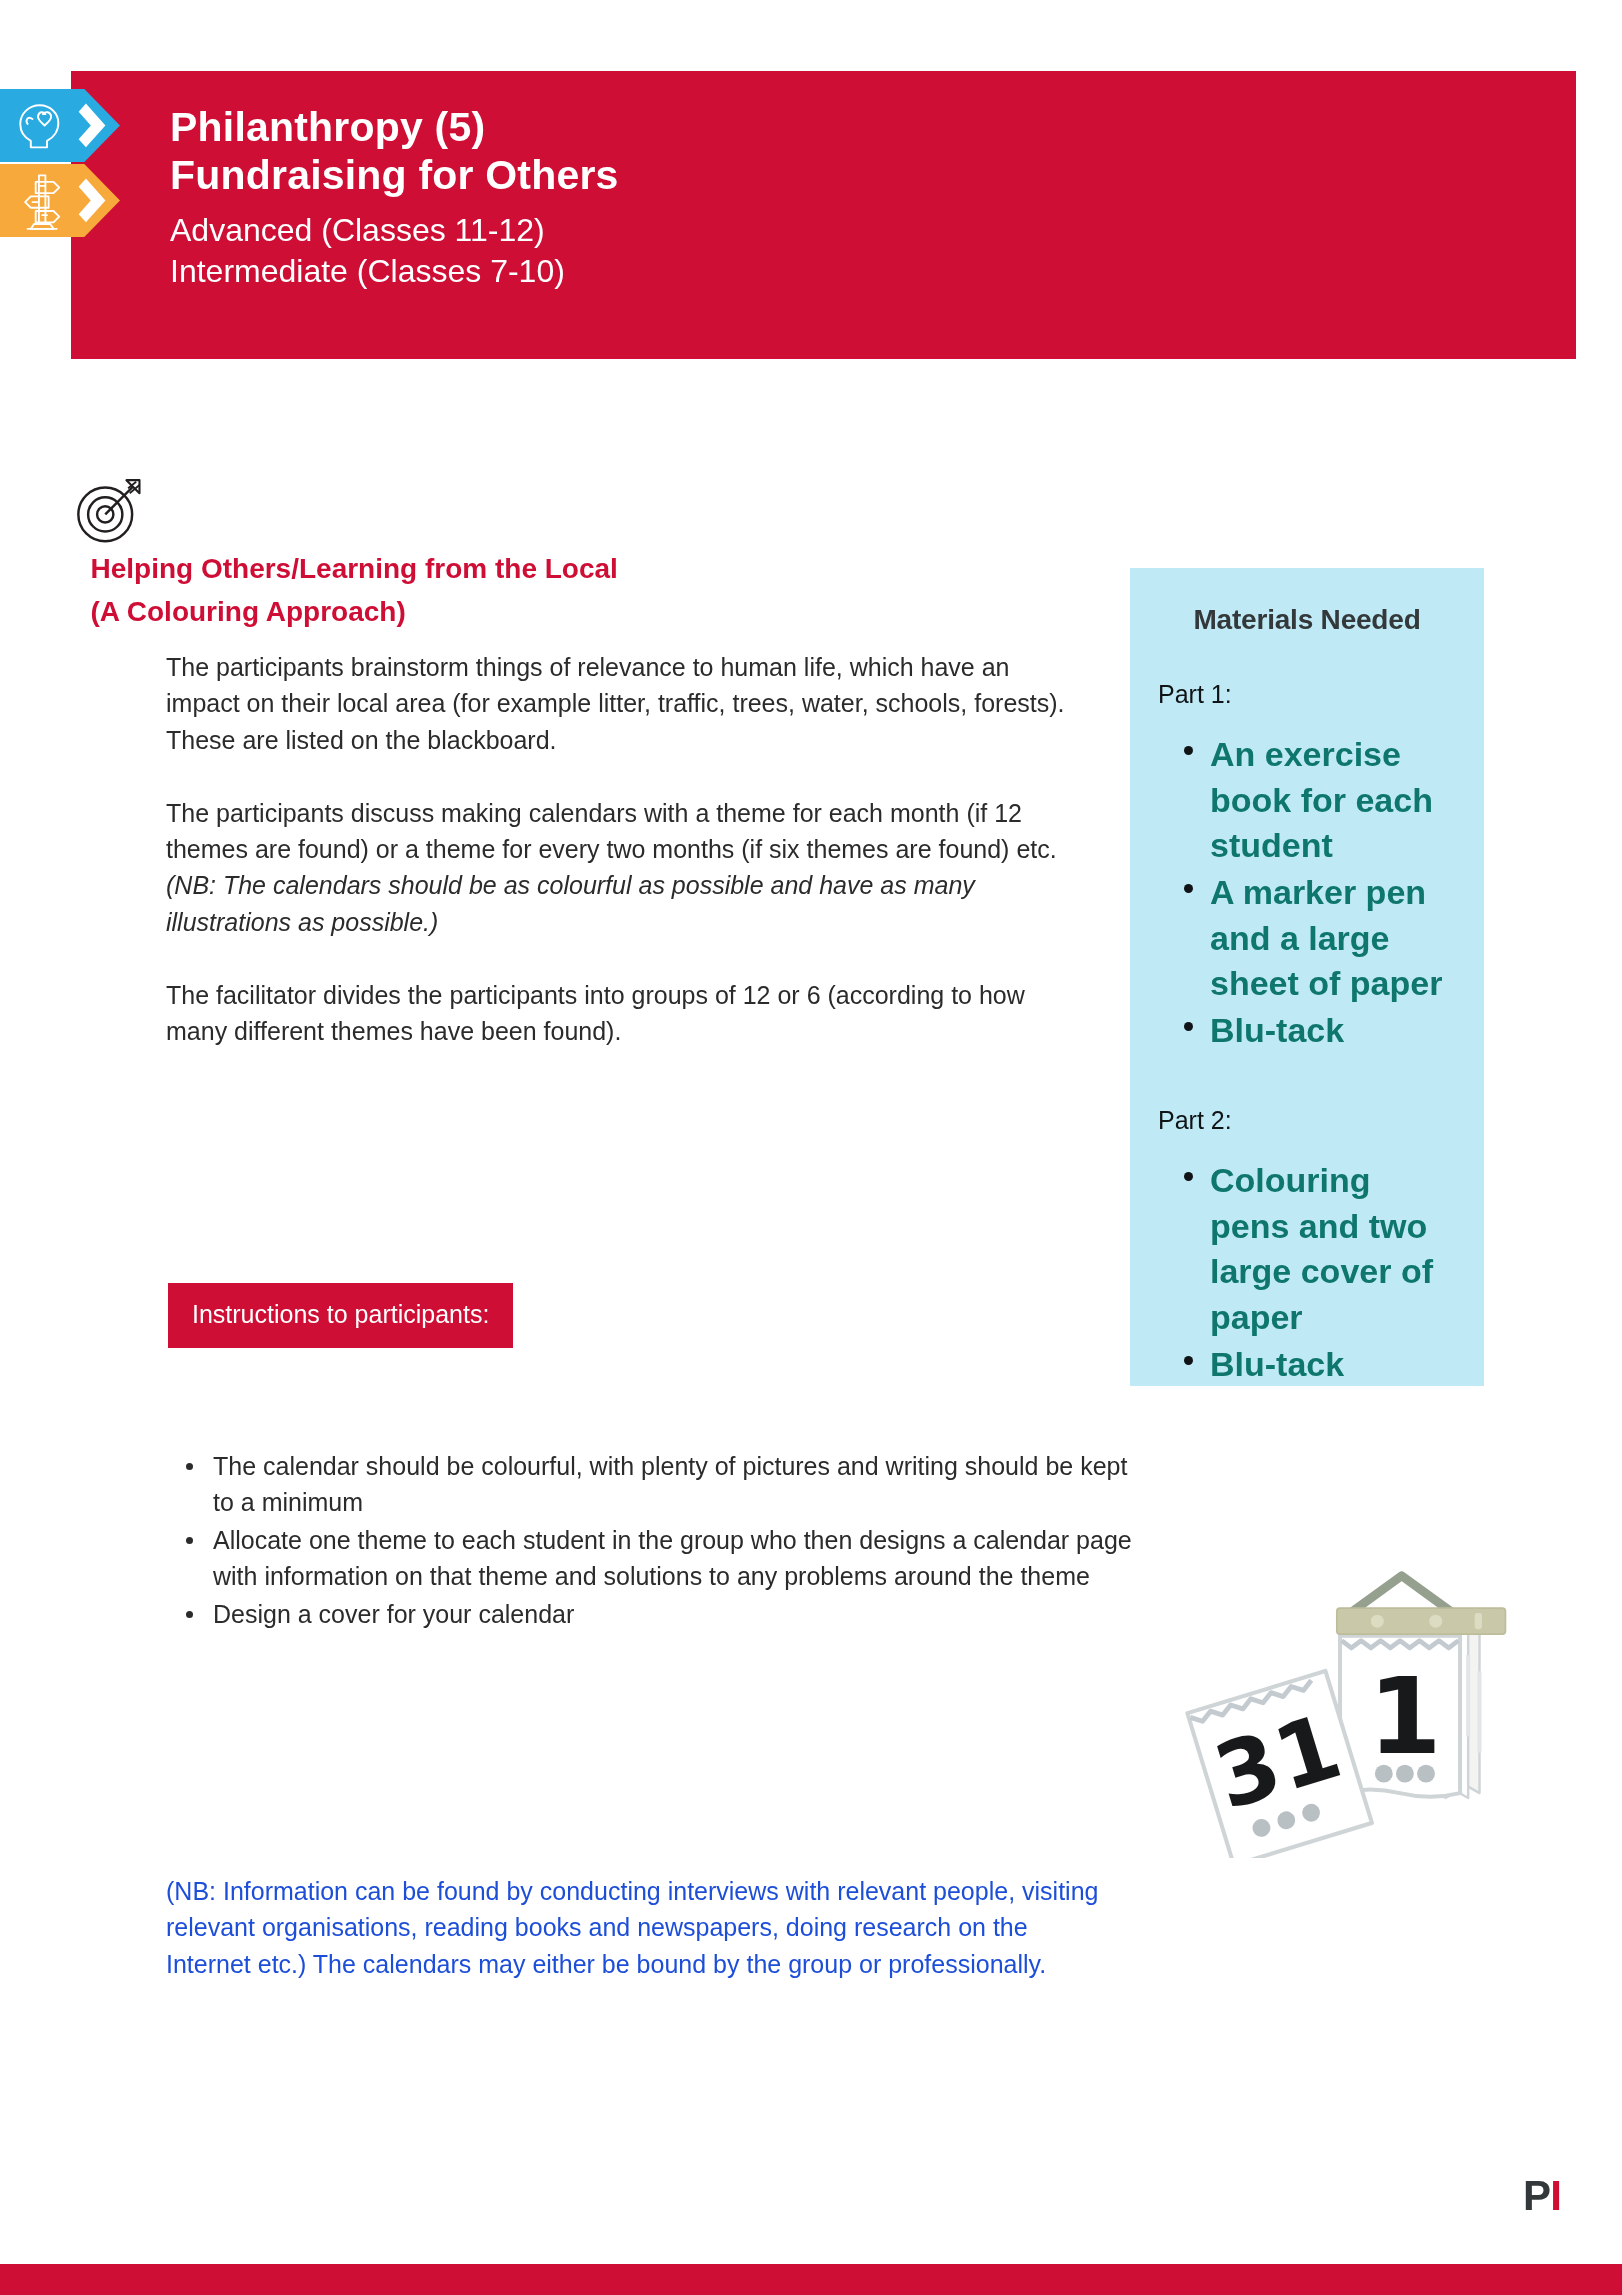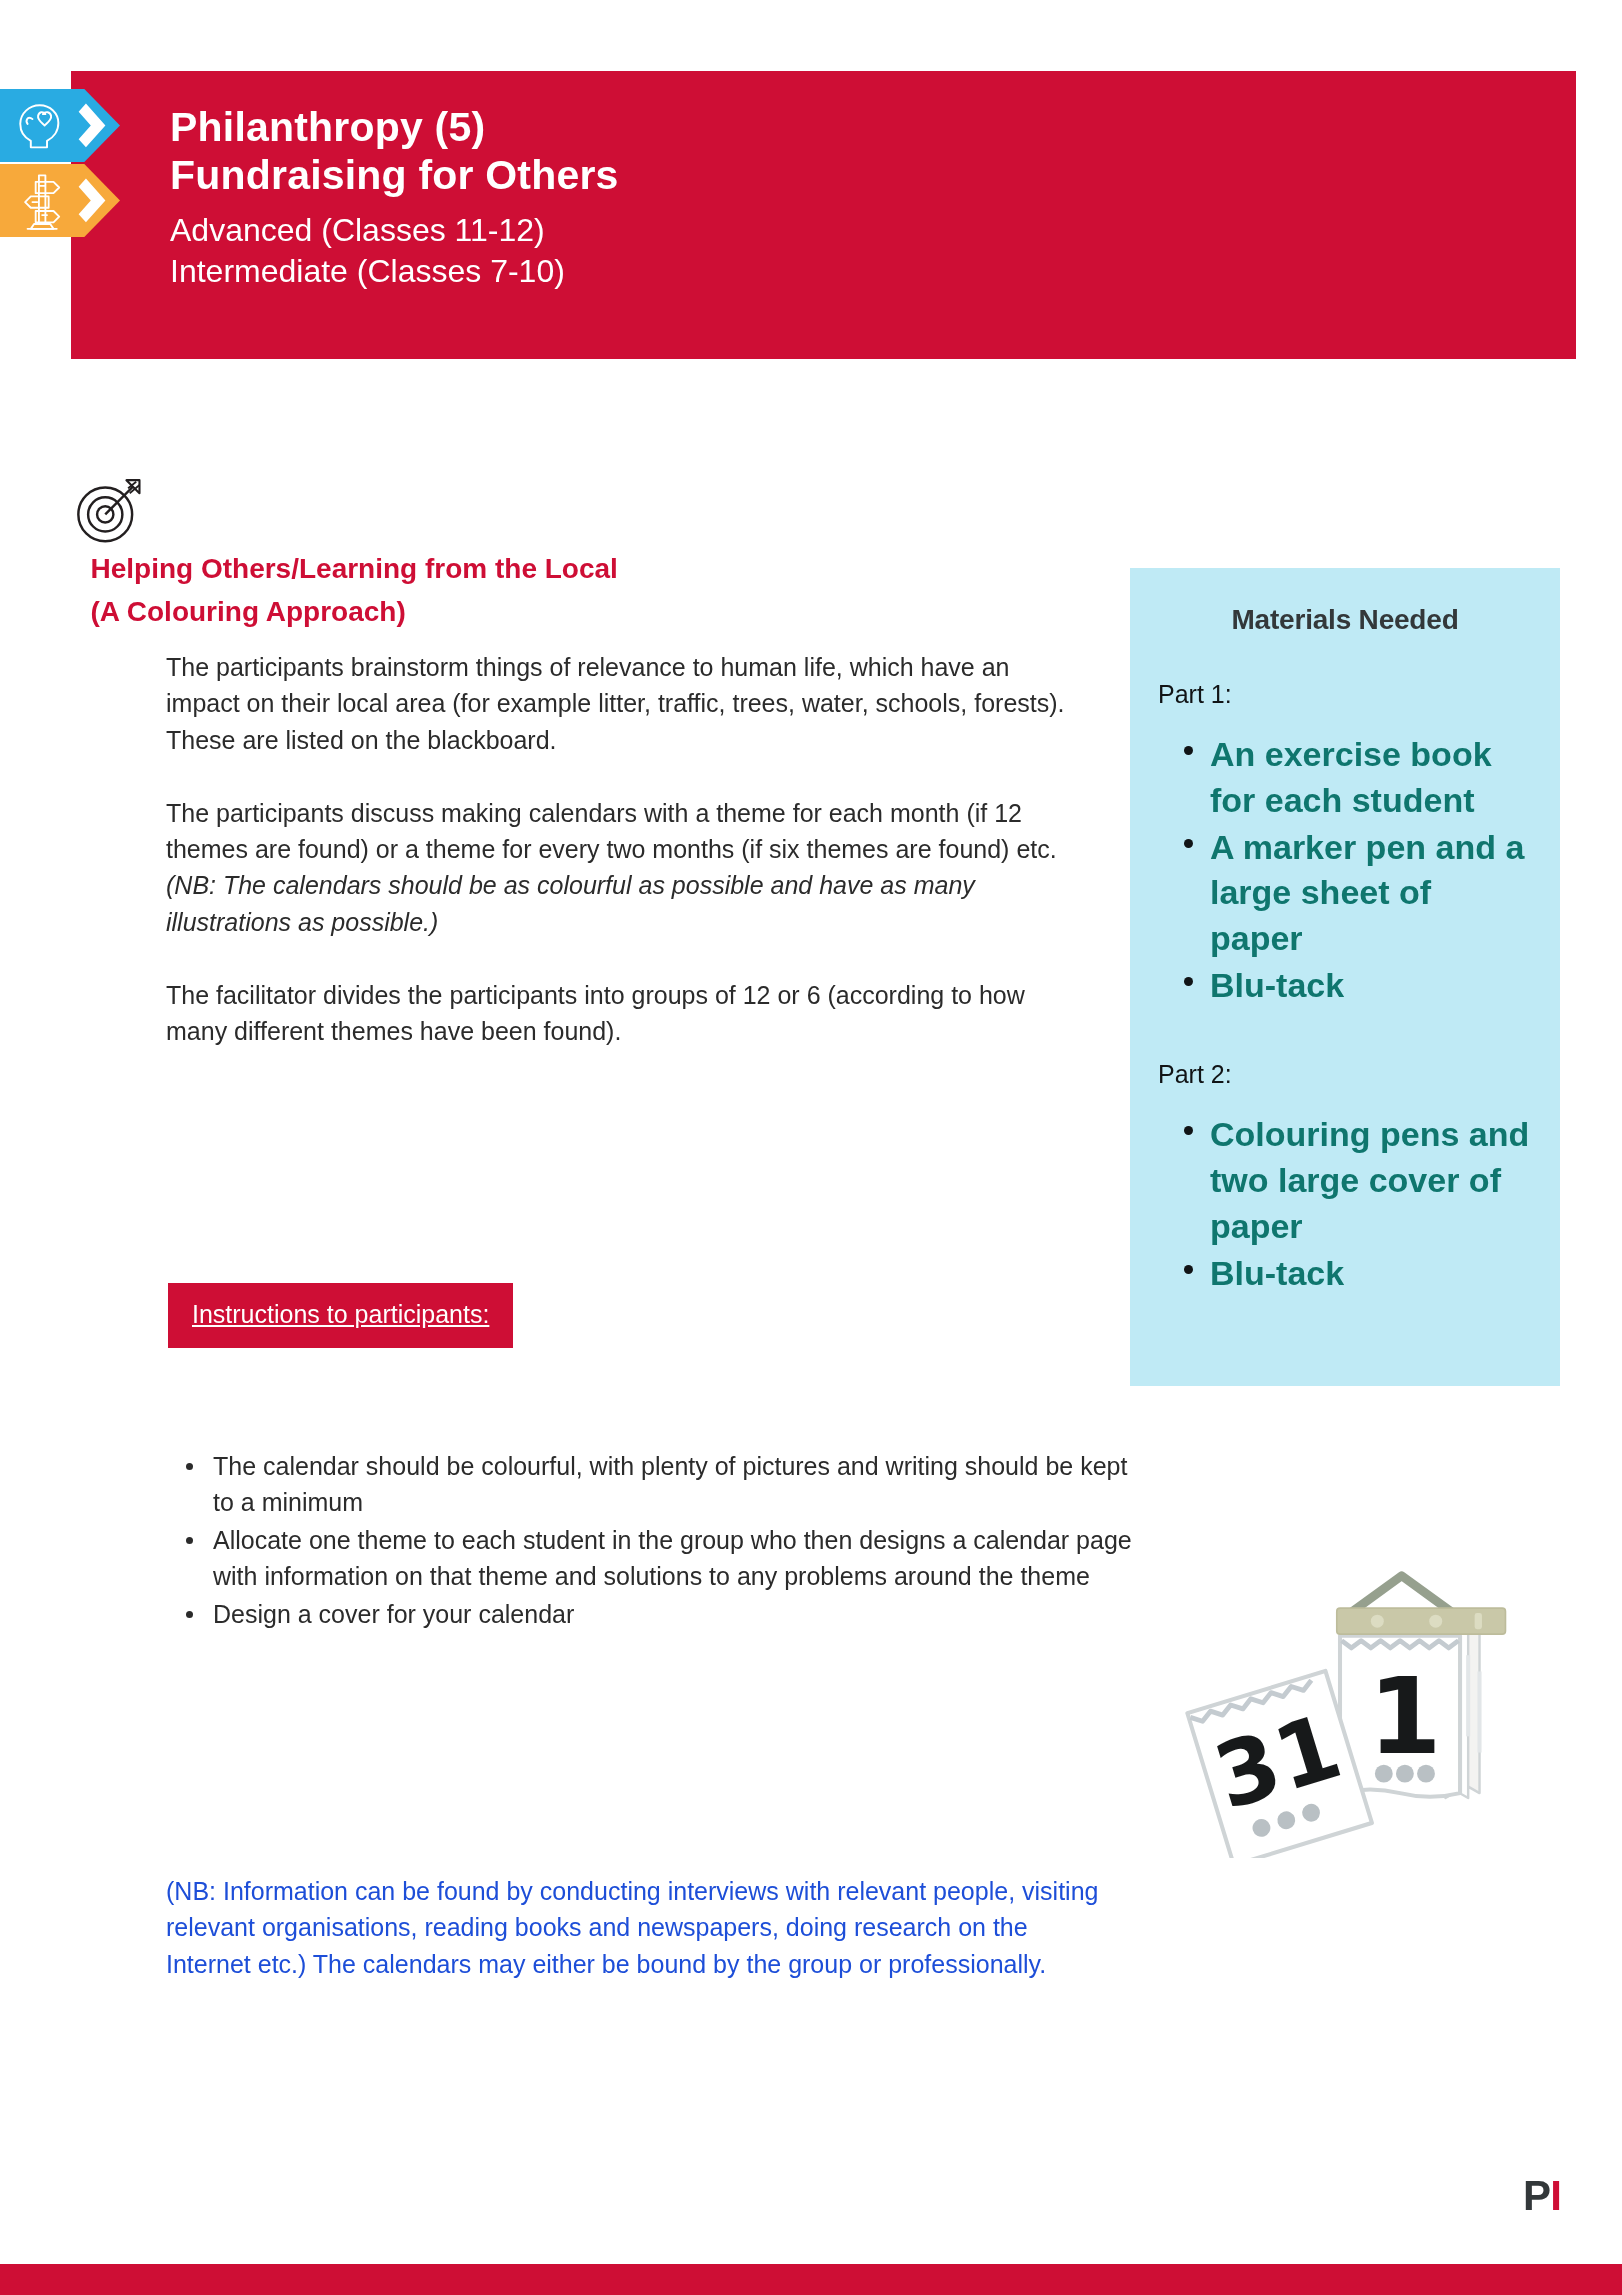--- a/index.html
+++ b/index.html
@@ -113,21 +113,20 @@
   
   .instructions-tag {
     position: absolute;
     left: 168px;
     top: 1283px;
     background: #ce0e35;
     color: #ffffff;
     font-size: 25px;
     padding: 17px 24px 18.7px 24px;
     display: inline-block;
-    text-decoration: underline;
   }
 
   
   .instr-list {
     position: absolute;
     left: 166px;
     top: 1448px;
     width: 941px;
     margin: 0;
     padding: 0 0 0 47px;
@@ -160,21 +159,21 @@
     color: #1d4ed8;
     font-size: 25px;
     line-height: 1.45;
   }
 
   
   .materials {
     position: absolute;
     left: 1130px;
     top: 568px;
-    width: 430px;
+    width: 354px;
     height: 818px;
     background: #bfeaf5;
     box-sizing: border-box;
     padding: 36px 28px 16px 28px;
   }
   .materials h2 {
     margin: 0;
     text-align: center;
     font-size: 28px;
     font-weight: bold;

